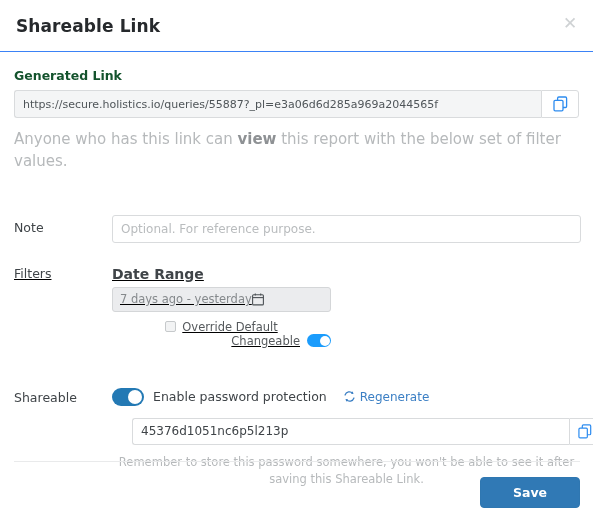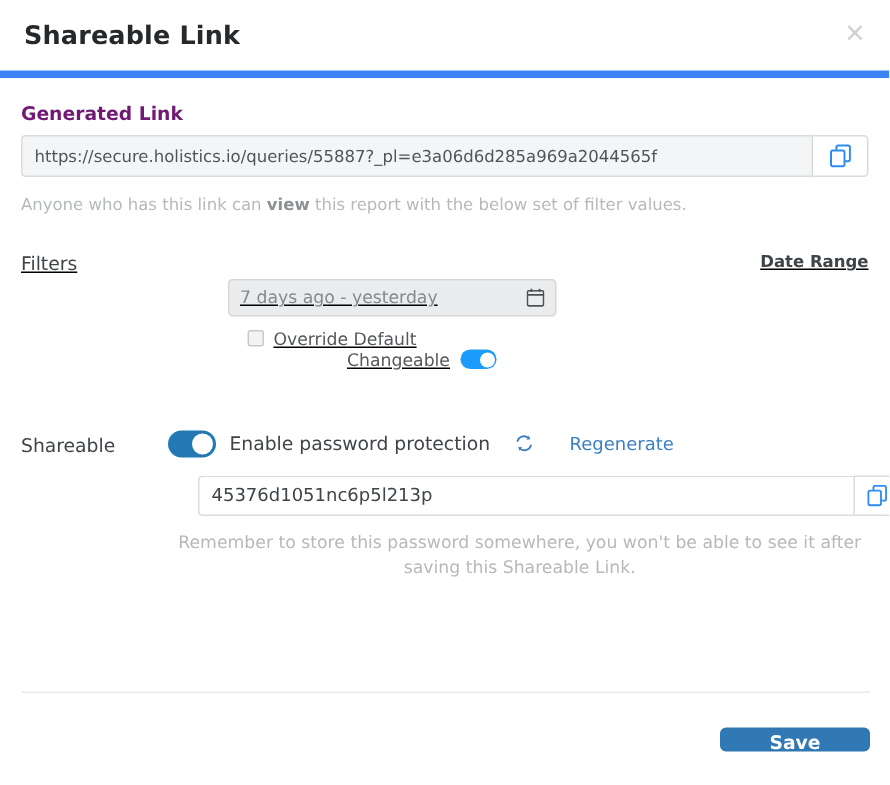--- a/index.html
+++ b/index.html
@@ -16,21 +16,21 @@
     background: #ffffff;
     overflow: hidden;
   }
 
   
   .modal-header {
     height: 52px;
     display: flex;
     align-items: center;
     padding: 0 16px 0 16px;
-    border-bottom: 5px solid #3b82f6;
+    border-bottom: 1px solid #3b82f6;
   }
   .modal-title {
     font-size: 17px;
     font-weight: 600;
     color: #26292c;
     letter-spacing: 0.1px;
   }
   .close-btn {
     position: absolute;
     top: 12px; right: 12px;
@@ -46,21 +46,21 @@
   }
 
   
   .modal-body {
     padding: 16px 14px 0 14px;
   }
 
   .section-label {
     font-size: 12.5px;
     font-weight: 700;
-    color: #701a75;
+    color: #14532d;
     margin-bottom: 7px;
   }
 
   
   .input-group {
     display: flex;
     width: 100%;
     height: 28px;
   }
   .input-group .field {
@@ -83,21 +83,21 @@
     border-radius: 0 3px 3px 0;
     background: #ffffff;
     display: flex;
     align-items: center;
     justify-content: center;
     cursor: pointer;
   }
   .copy-icon { display: block; }
 
   .hint {
-    font-size: 11px;
+    font-size: 15px;
     color: #b6b9bb;
     margin-top: 11px;
     line-height: 1.45;
   }
   .hint b { color: #8e9194; font-weight: 700; }
 
   
   .row {
     display: flex;
     align-items: flex-start;
@@ -122,39 +122,36 @@
     color: #3f4448;
     font-family: "DejaVu Sans", "Liberation Sans", sans-serif;
     background: #fff;
     outline: none;
   }
   .note-input::placeholder { color: #b9bcbe; }
 
   #filters-row { margin-top: 23px; text-decoration: underline; }
   #filters-row .row-label { padding-top: 0; }
   .filter-label {
-    font-size: 11px;
+    font-size: 14px;
     font-weight: 700;
     color: #3f4448;
     margin-bottom: 5px;
-    text-align: right;
   }
   .date-field {
     width: 219px;
     height: 25px;
     border: 1px solid #d4d6d8;
     border-radius: 3px;
     background: #ebecee;
     display: flex;
     align-items: center;
     padding: 0 7px;
     font-size: 11.5px;
     color: #85898c;
-    justify-content: space-between;
-    margin-left: 40px;
   }
   .cal-icon { display: block; }
 
   .filter-opts {
     display: flex;
     align-items: center;
     width: 219px;
     margin-top: 8px;
     flex-direction: column;
   }
@@ -221,21 +218,20 @@
     margin-left: 9px;
   }
   .regenerate {
     display: flex;
     align-items: center;
     margin-left: 16px;
     color: #3b7fc4;
     font-size: 12px;
     text-decoration: none;
     cursor: pointer;
-    gap: 20px;
   }
   .regen-icon { margin-right: 4px; display: block; }
 
   .pw-group {
     display: flex;
     width: 469px;
     height: 27px;
     margin-top: 12px;
     margin-left: 20px;
   }
@@ -282,21 +278,21 @@
     position: absolute;
     left: 0; right: 0; bottom: 0;
     height: 61px;
     display: flex;
     align-items: center;
     justify-content: flex-end;
     padding-right: 13px;
   }
   .save-btn {
     width: 100px;
-    height: 16px;
+    height: 31px;
     background: #3079b5;
     border: 1px solid #2f77b1;
     border-radius: 4px;
     color: #ffffff;
     font-size: 12.5px;
     font-weight: 700;
     cursor: pointer;
     font-family: "DejaVu Sans", "Liberation Sans", sans-serif;
   }
 </style>
@@ -323,20 +319,26 @@
               <rect x="1" y="4.3" width="9" height="10.5" rx="1.2" stroke="#2d8cf0" stroke-width="1.3" fill="#ffffff"></rect>
             </svg>
           </span>
         </div>
       </div>
       <div class="hint">
         <span>Anyone who has this link can </span><b>view</b><span> this report with the below set of filter values.</span>
       </div>
     </div>
 
+    <div class="row" id="note-row">
+      <div class="row-label">Note</div>
+      <div class="row-content">
+        <input class="note-input" type="text" placeholder="Optional. For reference purpose." style="">
+      </div>
+    </div>
 
     <div class="row" id="filters-row">
       <div class="row-label">Filters</div>
       <div class="row-content">
 
         <div class="filter-label">Date Range</div>
 
         <div class="date-field">
           <span>7 days ago - yesterday</span>
           <span>

